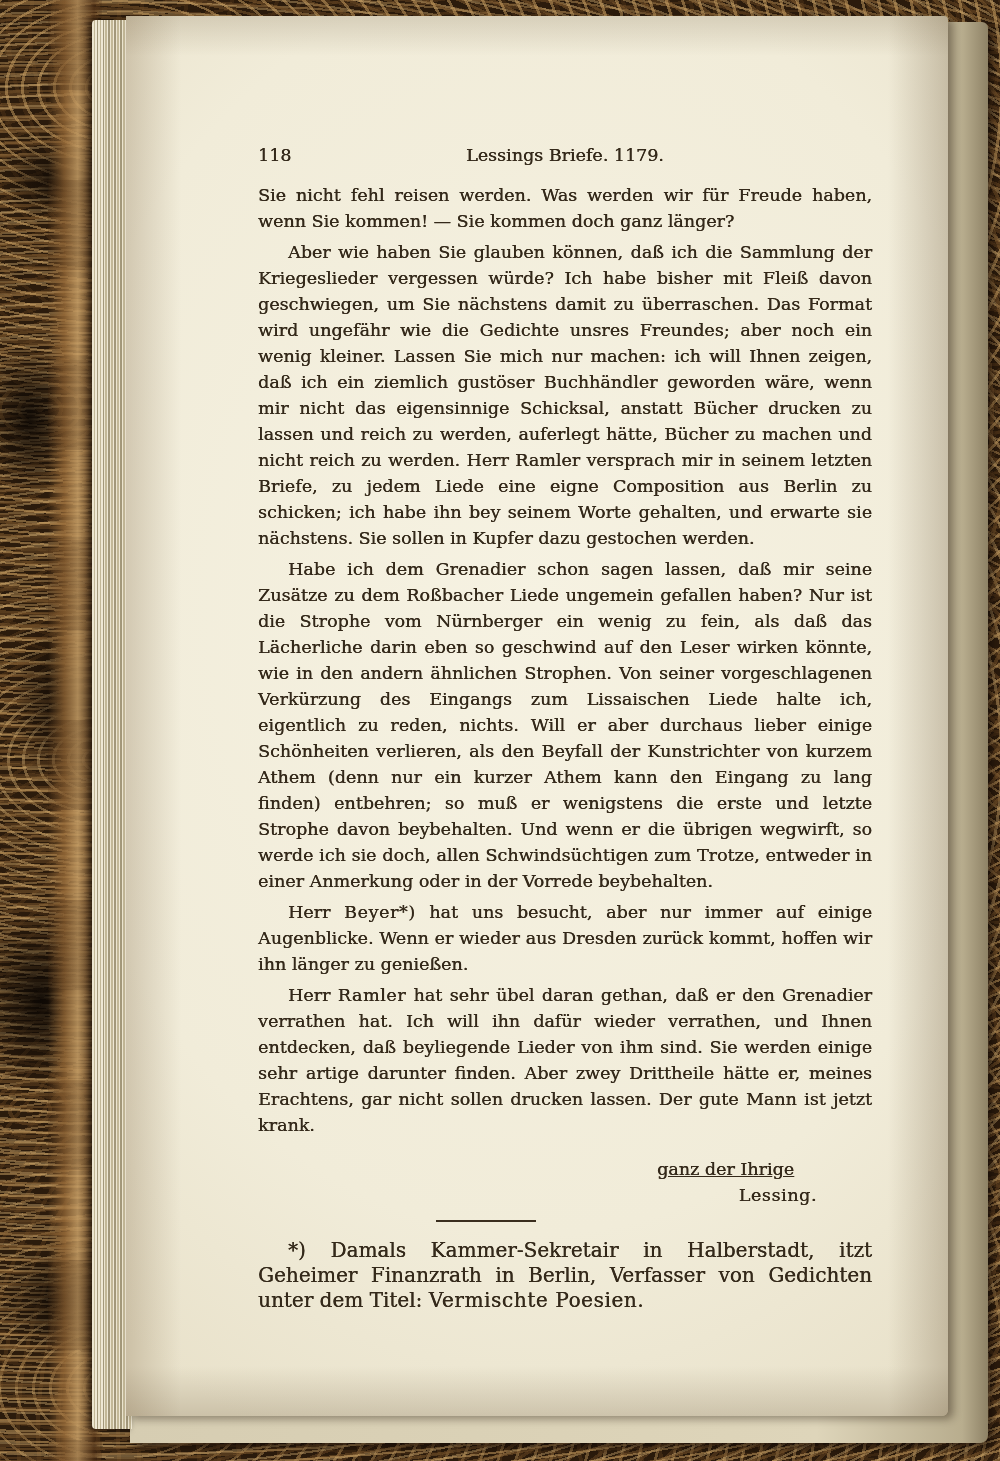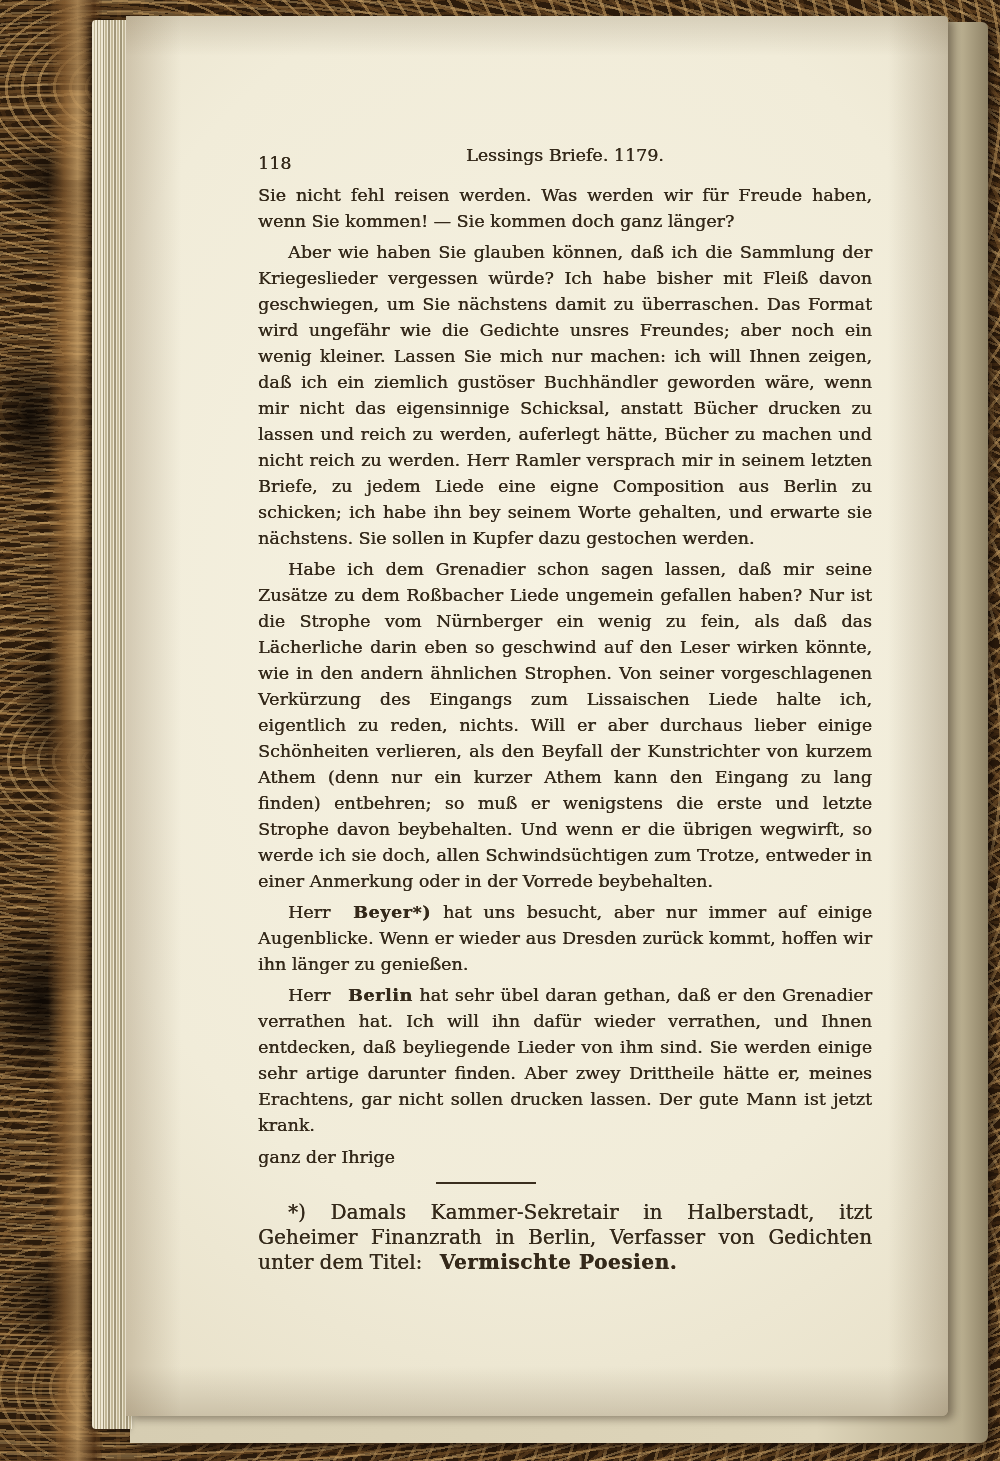--- a/index.html
+++ b/index.html
@@ -60,25 +60,25 @@
     border-radius:0 4px 6px 0;
     box-shadow:5px 3px 8px rgba(30,18,8,.4);
   }
 
   .text-block{
     position:absolute;left:132px;top:126px;width:614px;
     color:#34291a;font-size:17.5px;line-height:26px;text-align:justify;
     text-shadow:.3px 0 0 currentColor;
   }
   .header{position:relative;height:26px;margin-bottom:14px;text-align:center;}
-  .pagenum{position:absolute;left:0;top:8px;}
+  .pagenum{position:absolute;left:0;top:0;}
   .text-block p{margin:0 0 5px;text-indent:30px;}
   .text-block p.cont{text-indent:0;}
-  .emph{font-weight:bold;letter-spacing:.6px;margin-left:11px;}
-  .sig1{text-align:left;padding-right:78px;margin-top:6px;}
+  .emph{font-weight:normal;letter-spacing:.6px;}
+  .sig1{text-align:right;padding-right:78px;margin-top:18px;text-decoration:underline;}
   .sig2{text-align:right;padding-right:55px;}
   .rule{width:100px;border-top:2px solid #3a2e1e;margin:12px 0 16px 178px;}
   .footnote{font-size:20px;line-height:25px;margin-top:2px;}
   .footnote .fn-body{text-indent:0;}
   .footnote-p{margin:0;text-indent:28px;}
 </style>
 </head>
 <body>
 
 <div class="marble"></div>
@@ -95,23 +95,24 @@
     </div>
 
     <p class="cont">Sie nicht fehl reisen werden. Was werden wir für Freude haben, wenn Sie kommen! — Sie kommen doch ganz länger?</p>
 
     <p>Aber wie haben Sie glauben können, daß ich die Sammlung der Kriegeslieder vergessen würde? Ich habe bisher mit Fleiß davon geschwiegen, um Sie nächstens damit zu überraschen. Das Format wird ungefähr wie die Gedichte unsres Freundes; aber noch ein wenig kleiner. Lassen Sie mich nur machen: ich will Ihnen zeigen, daß ich ein ziemlich gustöser Buchhändler geworden wäre, wenn mir nicht das eigensinnige Schicksal, anstatt Bücher drucken zu lassen und reich zu werden, auferlegt hätte, Bücher zu machen und nicht reich zu werden. Herr Ramler versprach mir in seinem letzten Briefe, zu jedem Liede eine eigne Composition aus Berlin zu schicken; ich habe ihn bey seinem Worte gehalten, und erwarte sie nächstens. Sie sollen in Kupfer dazu gestochen werden.</p>
 
     <p>Habe ich dem Grenadier schon sagen lassen, daß mir seine Zusätze zu dem Roßbacher Liede ungemein gefallen haben? Nur ist die Strophe vom Nürnberger ein wenig zu fein, als daß das Lächerliche darin eben so geschwind auf den Leser wirken könnte, wie in den andern ähnlichen Strophen. Von seiner vorgeschlagenen Verkürzung des Eingangs zum Lissaischen Liede halte ich, eigentlich zu reden, nichts. Will er aber durchaus lieber einige Schönheiten verlieren, als den Beyfall der Kunstrichter von kurzem Athem (denn nur ein kurzer Athem kann den Eingang zu lang finden) entbehren; so muß er wenigstens die erste und letzte Strophe davon beybehalten. Und wenn er die übrigen wegwirft, so werde ich sie doch, allen Schwindsüchtigen zum Trotze, entweder in einer Anmerkung oder in der Vorrede beybehalten.</p>
 
     <p><span>Herr </span><span class="emph">Beyer*)</span><span> hat uns besucht, aber nur immer auf einige Augenblicke. Wenn er wieder aus Dresden zurück kommt, hoffen wir ihn länger zu genießen.</span></p>
 
-    <p><span>Herr </span><span class="emph">Berlin</span><span> hat sehr übel daran gethan, daß er den Grenadier verrathen hat. Ich will ihn dafür wieder verrathen, und Ihnen entdecken, daß beyliegende Lieder von ihm sind. Sie werden einige sehr artige darunter finden. Aber zwey Drittheile hätte er, meines Erachtens, gar nicht sollen drucken lassen. Der gute Mann ist jetzt krank.</span></p>
+    <p><span>Herr </span><span class="emph">Ramler</span><span> hat sehr übel daran gethan, daß er den Grenadier verrathen hat. Ich will ihn dafür wieder verrathen, und Ihnen entdecken, daß beyliegende Lieder von ihm sind. Sie werden einige sehr artige darunter finden. Aber zwey Drittheile hätte er, meines Erachtens, gar nicht sollen drucken lassen. Der gute Mann ist jetzt krank.</span></p>
 
 
     <div class="sig1">ganz der Ihrige</div>
+    <div class="sig2 emph">Lessing.</div>
 
     <div class="rule"></div>
 
     <p class="footnote footnote-p"><span class="fn-body">*) Damals Kammer-Sekretair in Halberstadt, itzt Geheimer Finanzrath in Berlin, Verfasser von Gedichten unter dem Titel: </span><span class="emph">Vermischte Poesien.</span></p>
 
   </div>
 </div>
 
 </body></html>

